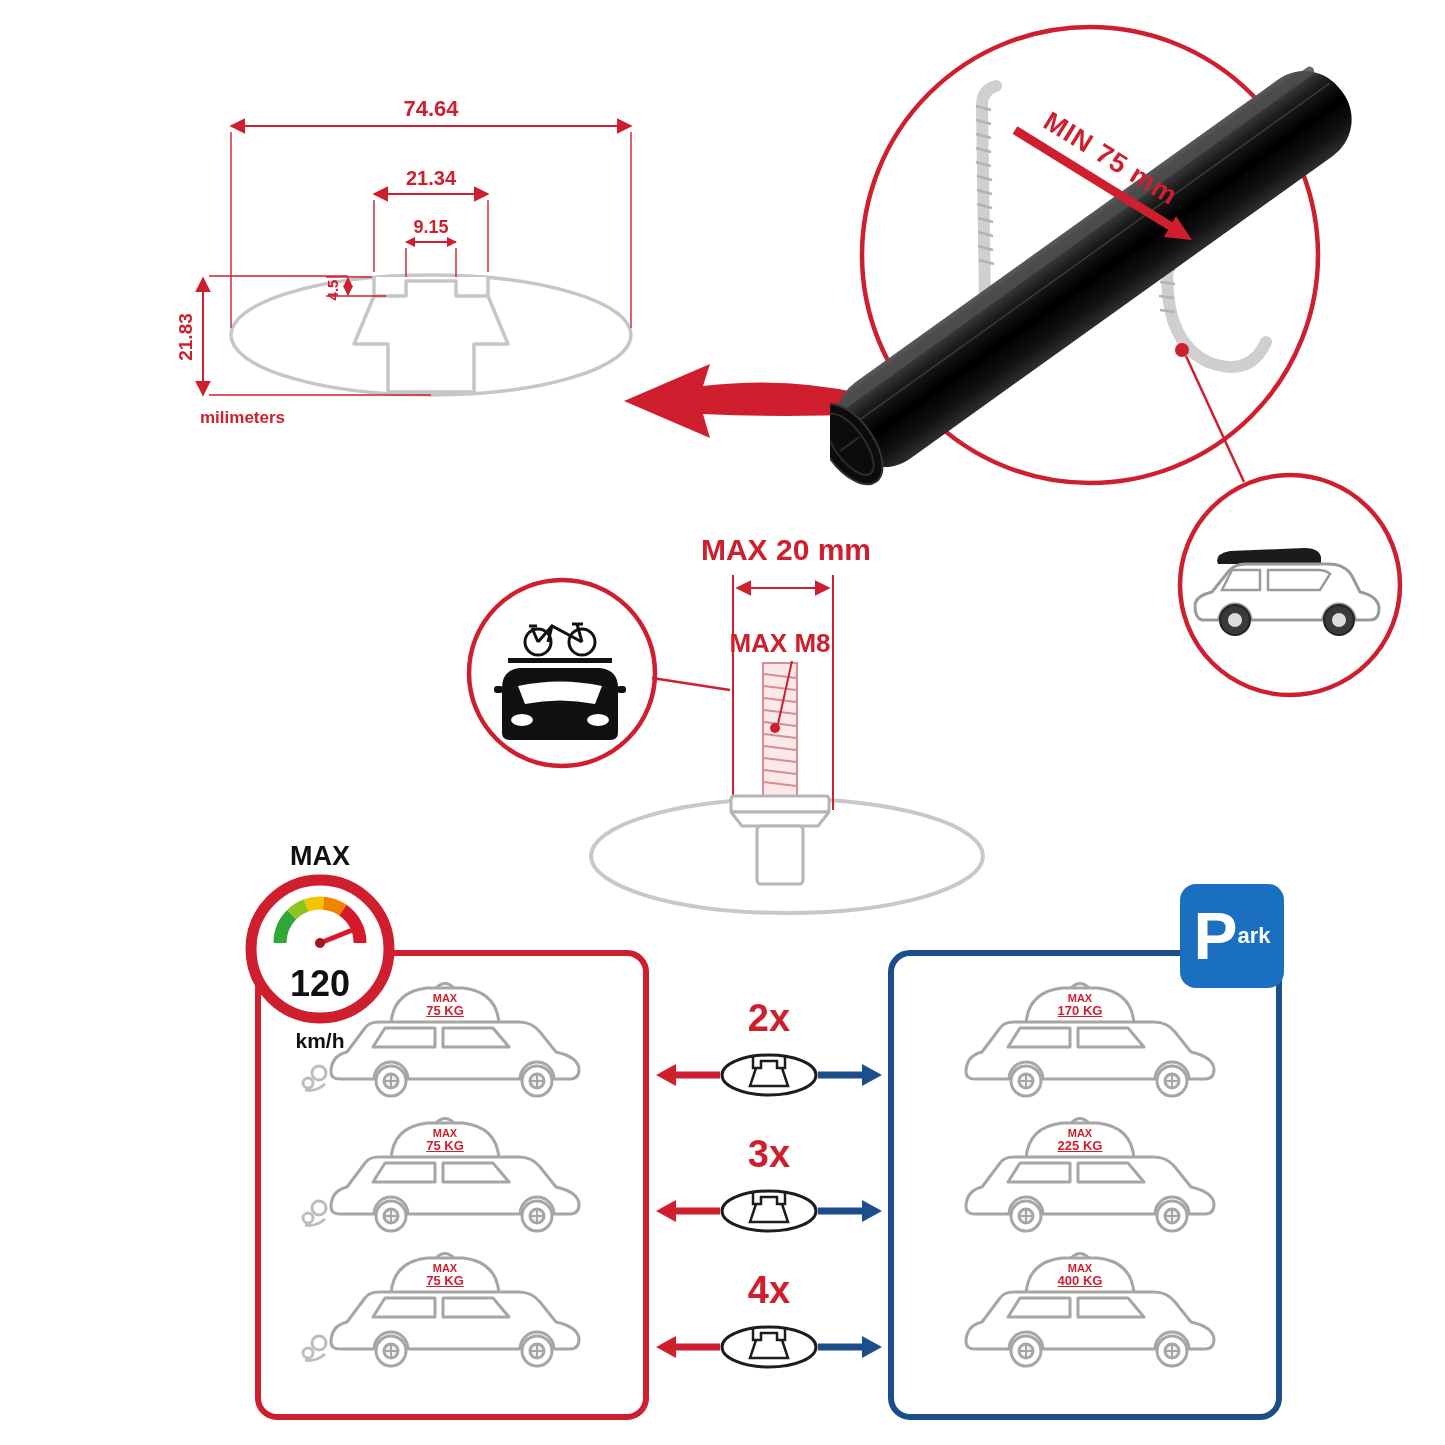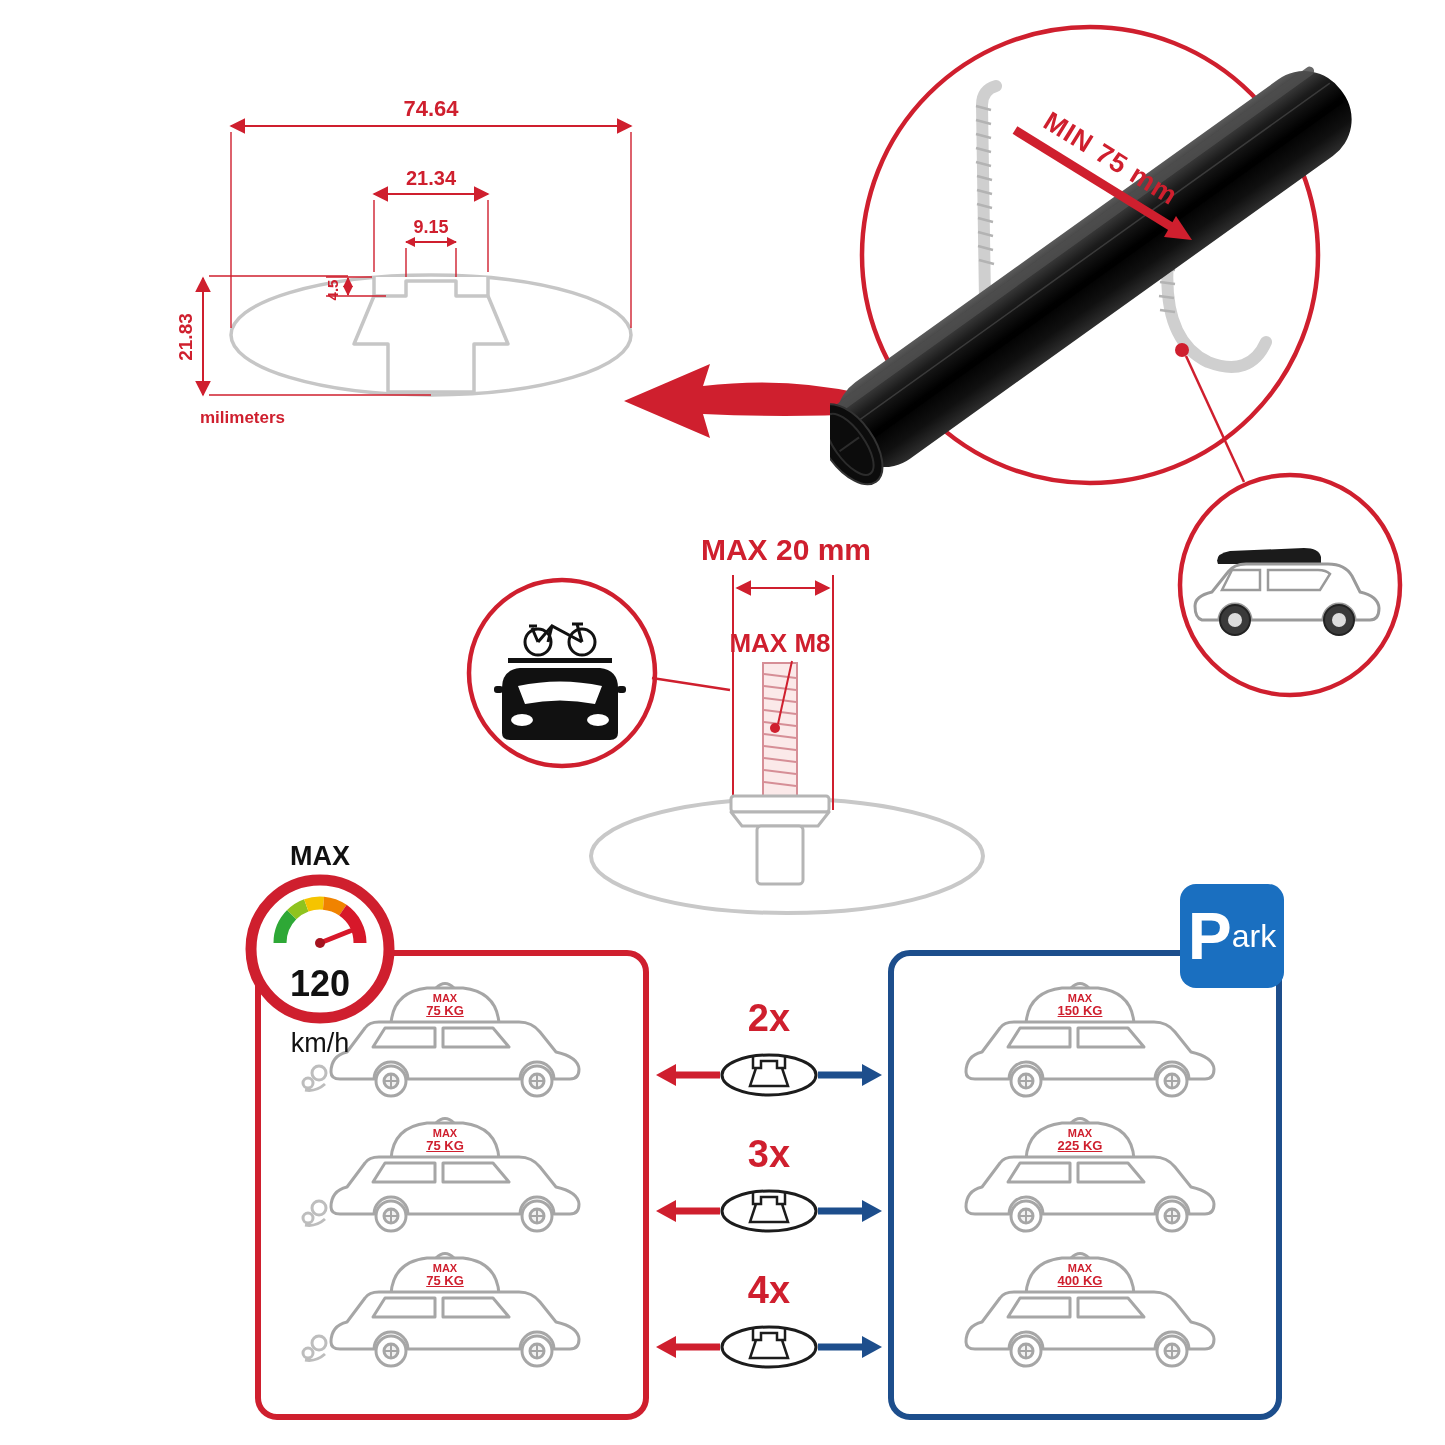--- a/index.html
+++ b/index.html
@@ -12,25 +12,25 @@
   .panel-red{border:6px solid #cf1f2e;}
   .panel-blue{border:6px solid #1d4e8c;}
   .car{position:absolute;width:320px;height:130px;z-index:2;}
   .bag-label{position:absolute;left:96px;top:14px;width:108px;text-align:center;
              line-height:1.1;color:#cf1f2e;font-weight:bold;z-index:3;}
   .bag-label .l1{display:block;font-size:11px;}
   .bag-label .l2{display:block;font-size:13px;text-decoration:underline;}
   .rowx{position:absolute;width:234px;height:118px;z-index:2;}
   .speedo{position:absolute;left:233px;top:843px;width:174px;height:216px;z-index:4;text-align:center;}
   .speedo .title{font-size:27px;font-weight:bold;color:#111;line-height:1;}
-  .speedo .unit{font-size:27px;font-weight:normal;color:#111;line-height:1;margin-top:-2px;}
+  .speedo .unit{font-size:21px;font-weight:bold;color:#111;line-height:1;margin-top:-2px;}
   .park{position:absolute;left:1180px;top:884px;width:104px;height:104px;background:#1a6fc0;
         border-radius:16px;z-index:5;display:flex;align-items:center;justify-content:center;color:#fff;}
   .park .p{font-size:66px;font-weight:bold;line-height:1;}
-  .park .ark{font-size:32px;font-weight:normal;}
+  .park .ark{font-size:22px;font-weight:bold;}
 </style>
 </head>
 <body>
 
 <div id="canvas">
 
   <svg width="0" height="0" style="position:absolute" aria-hidden="true">
     <defs>
       <g id="suv" fill="#fff" stroke="#a6a6a6" stroke-width="3" stroke-linejoin="round">
         <path d="M 96,46 Q 98,14 132,10 L 168,10 Q 202,14 204,46 Z"></path>
@@ -277,21 +277,21 @@
       <span class="l2">75 KG</span>
     </div>
   </div>
 
   <div class="car" style="left:930px;top:978px">
     <svg width="320" height="130" viewBox="0 0 320 130">
         <use href="#suv"></use>
       </svg>
     <div class="bag-label">
       <span class="l1">MAX</span>
-      <span class="l2">150 KG</span>
+      <span class="l2">170 KG</span>
     </div>
   </div>
   <div class="car" style="left:930px;top:1113px">
     <svg width="320" height="130" viewBox="0 0 320 130">
         <use href="#suv"></use>
       </svg>
     <div class="bag-label">
       <span class="l1">MAX</span>
       <span class="l2">225 KG</span>
     </div>

